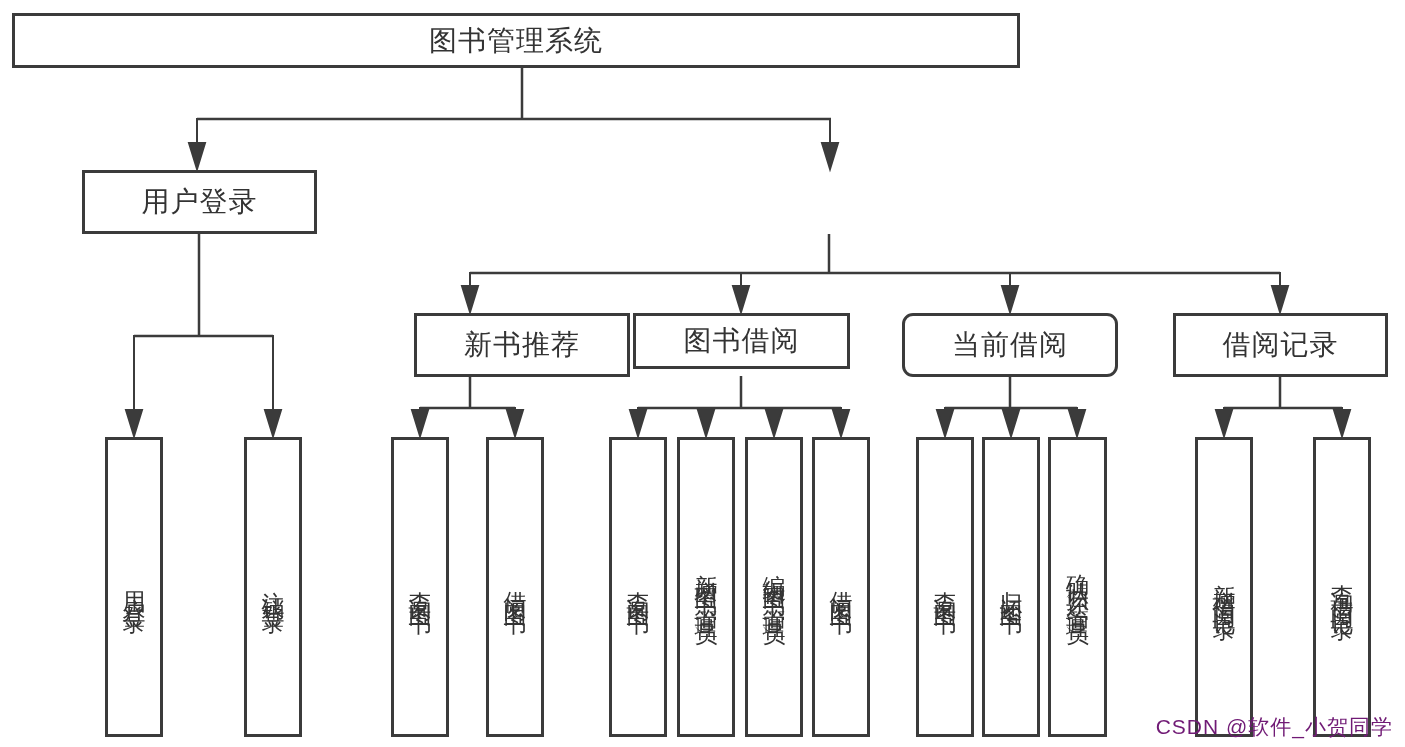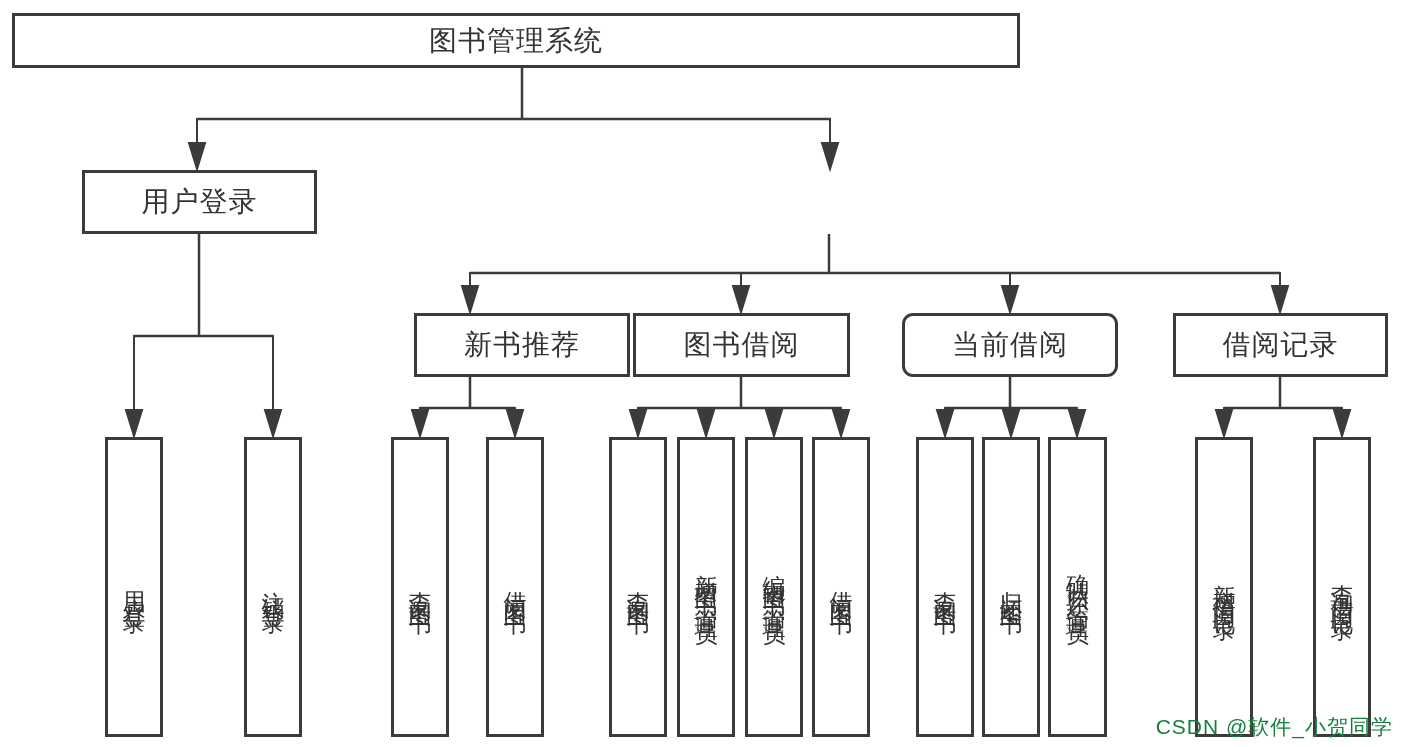--- a/index.html
+++ b/index.html
@@ -19,21 +19,21 @@
   .vbox{
     position:absolute;top:437px;height:300px;box-sizing:border-box;background:#fff;
     border:3px solid #3b3b3b;display:flex;align-items:center;justify-content:center;
   }
   .vbox span{
     writing-mode:vertical-rl;text-orientation:mixed;
     font-size:23px;line-height:1;letter-spacing:7px;
   }
   .watermark{
     position:absolute;right:12px;bottom:6px;
-    color:#15803d;font-size:21px;letter-spacing:1px;white-space:nowrap;
+    color:#701a75;font-size:21px;letter-spacing:1px;white-space:nowrap;
   }
 </style>
 </head>
 <body>
 
 <div class="stage">
 
   <svg class="wires" viewBox="0 0 1405 747" aria-hidden="true">
 
     <path class="ln" d="M522 67 V119 M197 119 H831"></path>
@@ -74,21 +74,21 @@
     <span>图书管理系统</span>
   </div>
 
   <div class="hbox" style="left:82px;top:170px;width:235px;height:64px;">
     <span>用户登录</span>
   </div>
 
   <div class="hbox" style="left:369px;top:313px;width:216px;height:64px;margin-left:45px;">
     <span>新书推荐</span>
   </div>
-  <div class="hbox" style="left:633px;top:313px;width:217px;height:64px;">
+  <div class="hbox" style="left:633px;top:313px;width:217px;height:56px;">
     <span>图书借阅</span>
   </div>
   <div class="hbox" style="left:902px;top:313px;width:216px;height:64px;border-radius:11px;">
     <span>当前借阅</span>
   </div>
   <div class="hbox" style="left:1173px;top:313px;width:215px;height:64px;">
     <span>借阅记录</span>
   </div>
 
   <div class="vbox" style="left:105px;width:58px;">

